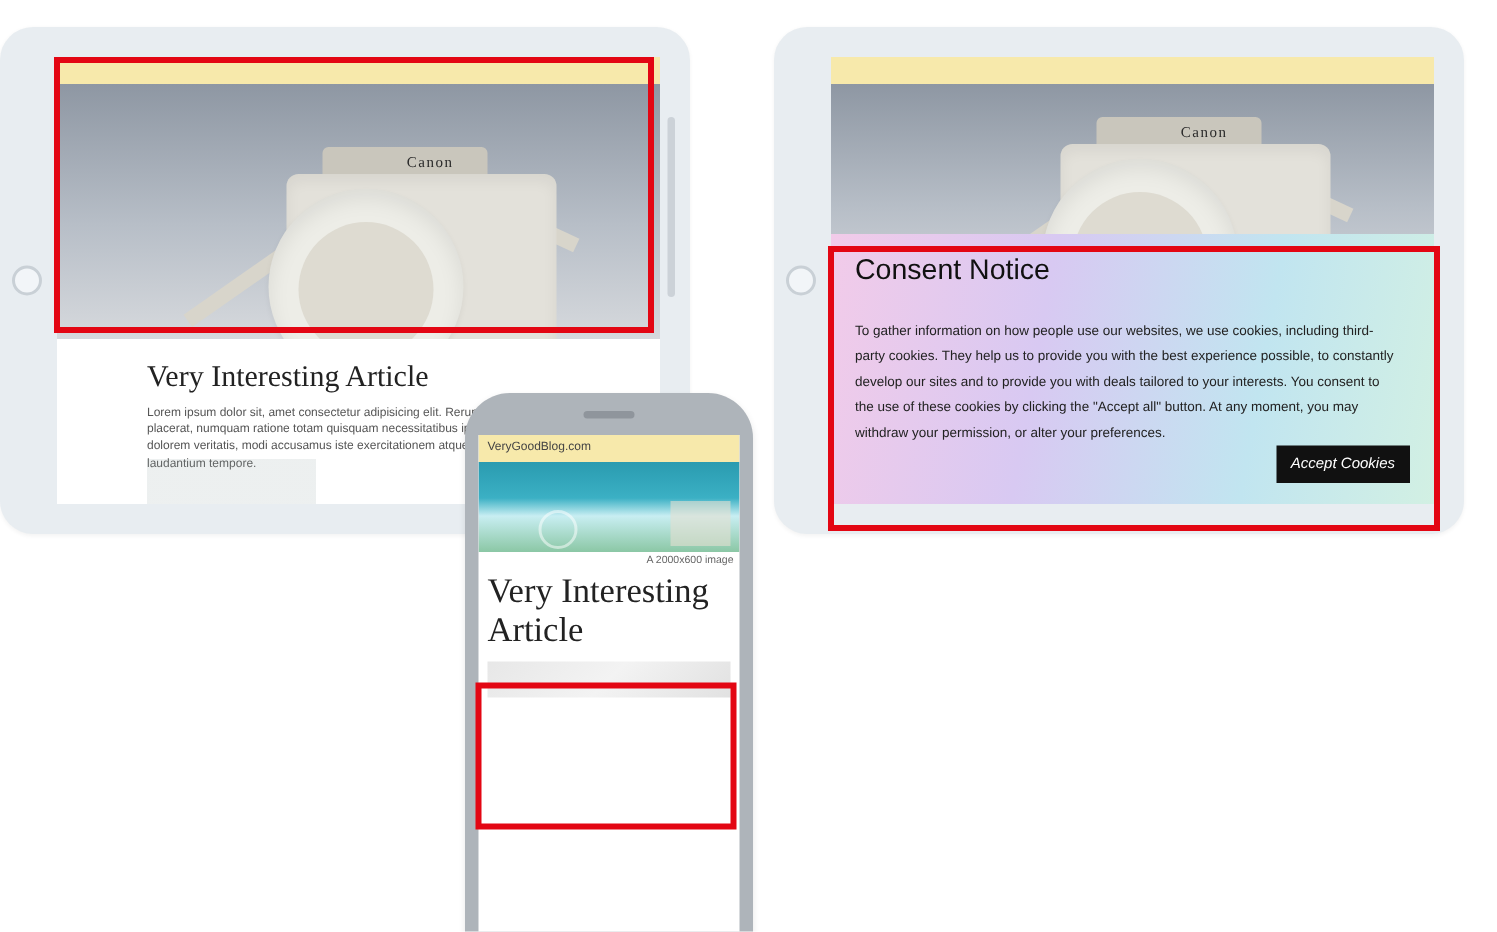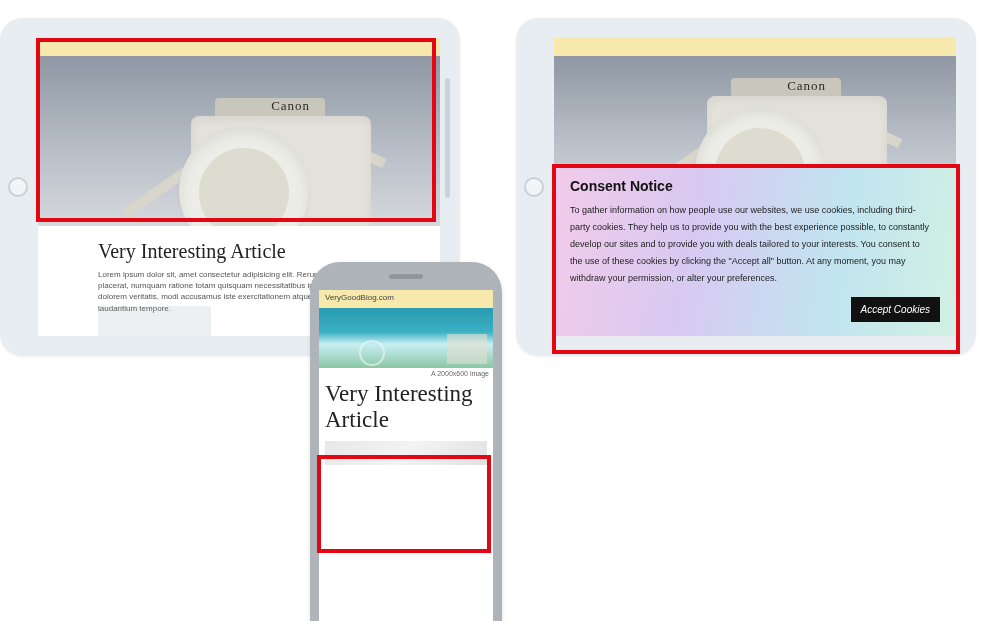--- a/index.html
+++ b/index.html
@@ -67,21 +67,21 @@
     position: absolute;
     left: 44%; bottom: 100px;
     width: 110px; height: 28px;
     background: #c9c6bc;
     border-radius: 4px;
   }
   .camera-label {
     position: absolute;
     left: 58%; bottom: 112px;
     font-family: "Comic Sans MS", cursive;
-    font-size: 13px;
+    font-size: 10px;
     color: #2a2a2a;
     letter-spacing: 1px;
   }
   .camera-lens-outer {
     position: absolute;
     left: 35%; bottom: -30px;
     width: 130px; height: 130px;
     background: #edede7;
     border-radius: 50%;
     box-shadow: inset 0 6px 14px rgba(0,0,0,0.08), 0 2px 4px rgba(0,0,0,0.05);
@@ -140,30 +140,29 @@
   .hl-tablet-left { left: 36px; top: 20px; width: 400px; height: 184px; }
 
   
   .consent {
     position: absolute;
     left: 0; right: 0; bottom: 0;
     background: linear-gradient(100deg,#f2cbe9 0%, #d8c9f2 35%, #c1e5f0 70%, #d2f0e3 100%);
     padding: 14px 16px 14px 16px;
   }
   .consent h3 {
-    font-size: 14px;
-    font-weight: 700;
+    font-size: 19px;
+    font-weight: 400;
     color: #111;
-    margin-bottom: 8px;
+    margin-bottom: 20px;
   }
   .consent p {
     font-size: 9px;
     line-height: 1.9;
     color: #222;
-    margin-bottom: 10px;
     padding-right: 6px;
   }
   .accept-btn {
     float: right;
     background: #111;
     color: #fff;
     font-size: 10px;
     padding: 7px 10px;
     border: none;
     cursor: pointer;

